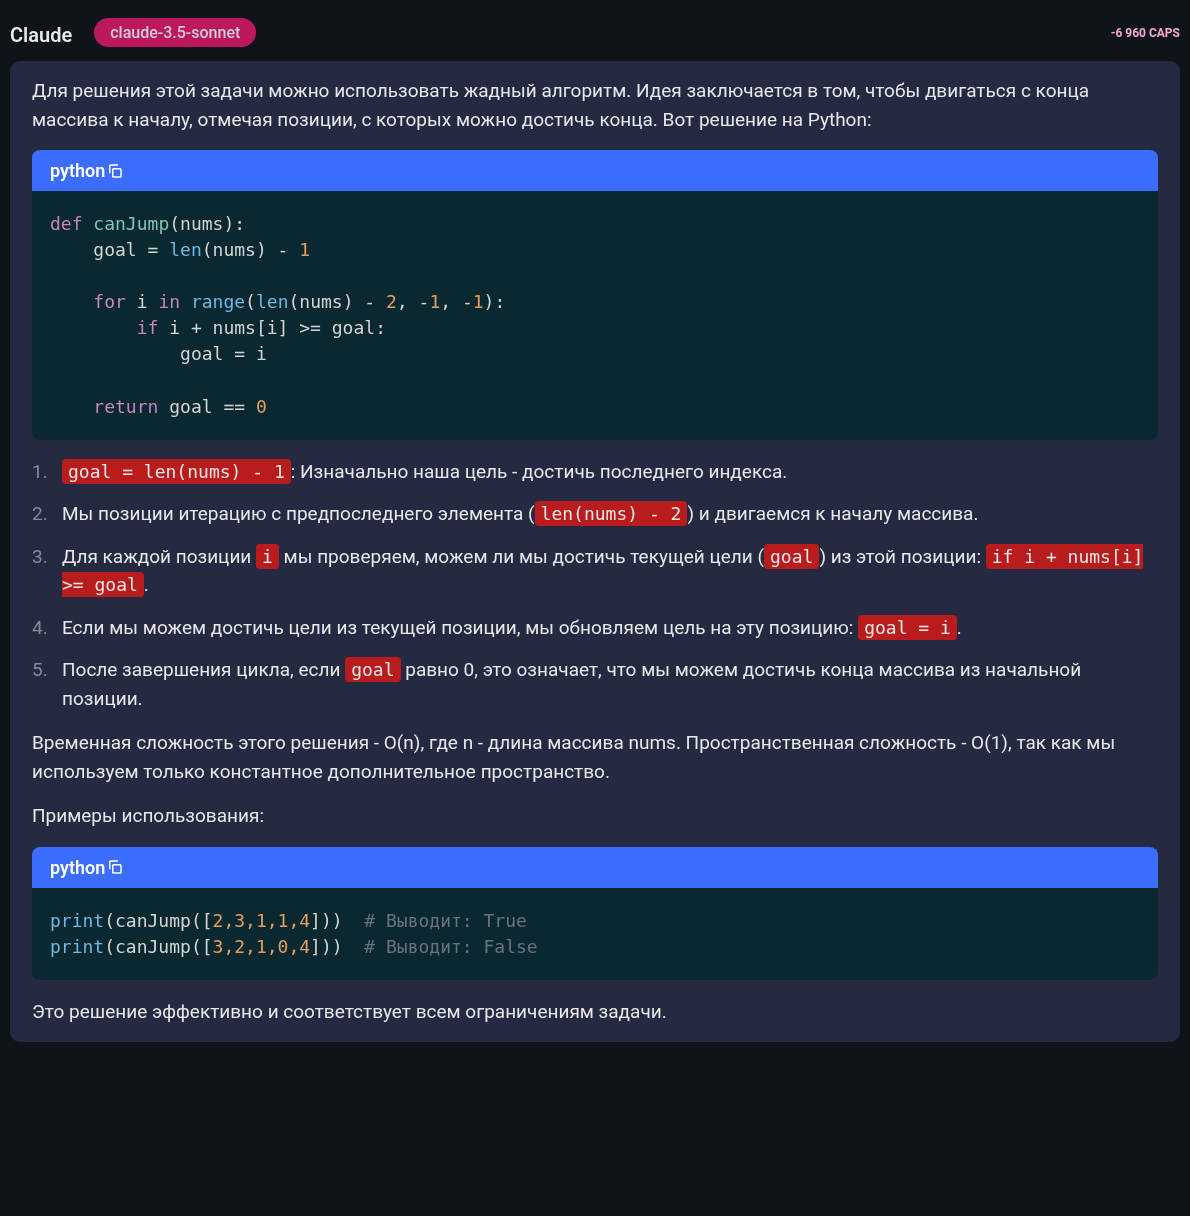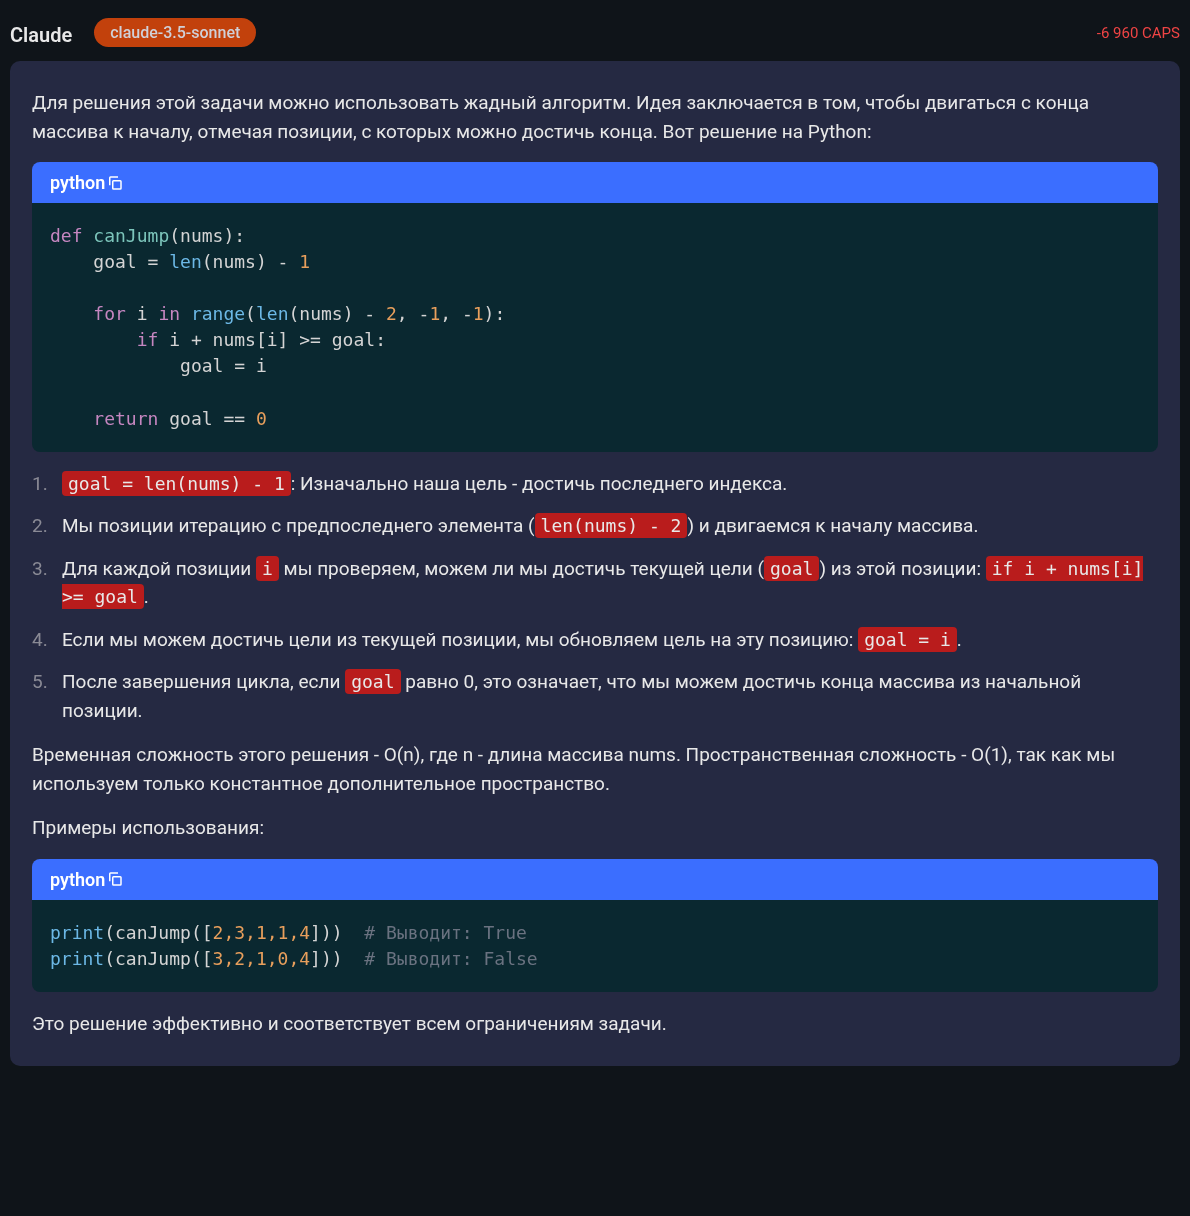--- a/index.html
+++ b/index.html
@@ -20,36 +20,36 @@
       display: flex;
       align-items: flex-end;
       gap: 22px;
     }
     .app-title {
       font-size: 20px;
       font-weight: 600;
       color: #e8e8e8;
     }
     .model-badge {
-      background: #c2410c;
+      background: #be185d;
       color: #d0d0d8;
       padding: 5px 16px;
       border-radius: 18px;
       font-size: 16px;
       font-weight: 500;
     }
     .caps-counter {
-      color: #ef4444;
-      font-size: 15px;
-      font-weight: 400;
+      color: #f9a8d4;
+      font-size: 12px;
+      font-weight: 700;
     }
     .message-card {
       background: #252942;
       border-radius: 10px;
-      padding: 28px 22px;
+      padding: 16px 22px;
     }
     .paragraph {
       font-size: 19px;
       line-height: 1.5;
       color: #e8e8e8;
       margin-bottom: 16px;
     }
     .code-block {
       border-radius: 8px;
       overflow: hidden;

